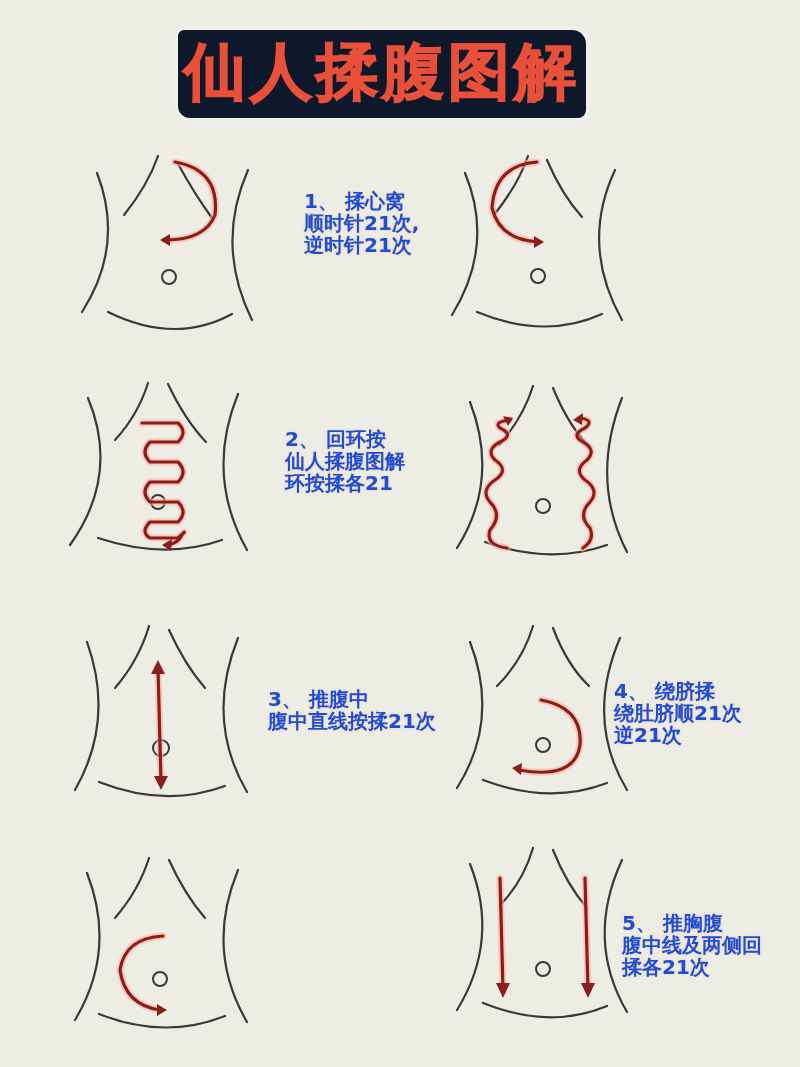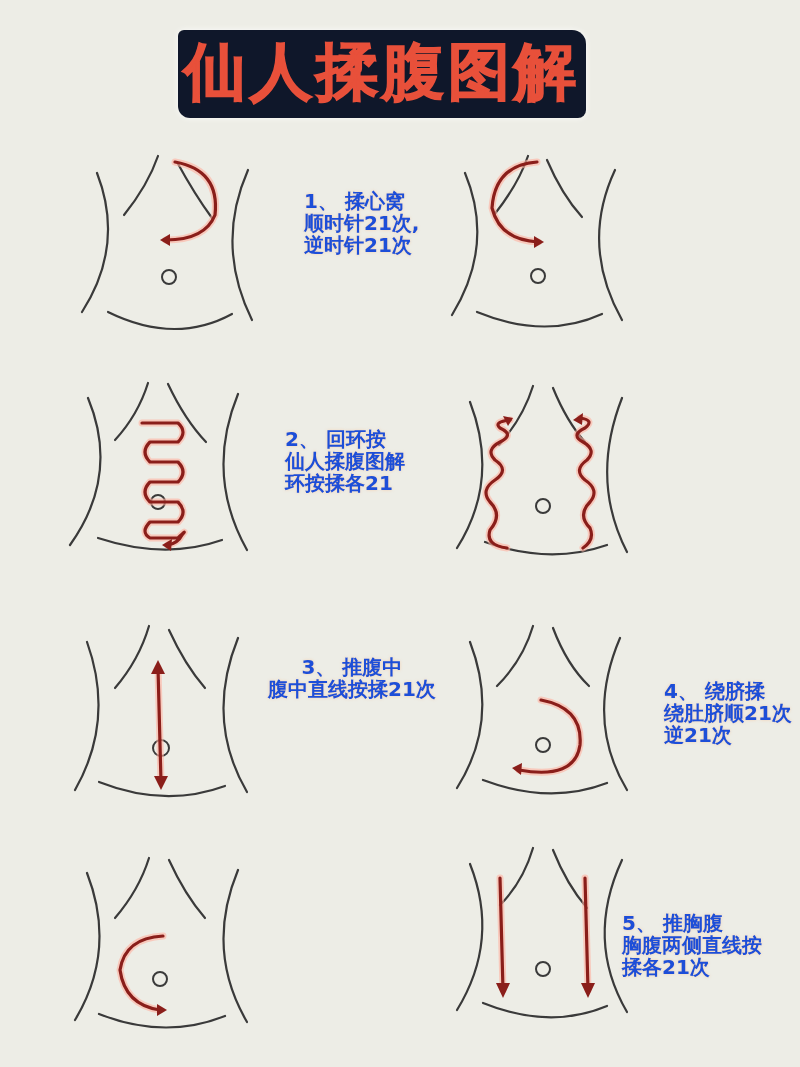--- a/index.html
+++ b/index.html
@@ -121,40 +121,40 @@
     <path class="line-body" d="M94,20 Q110,55 130,78"></path>
     <path class="line-body" d="M24,172 Q90,198 150,176"></path>
     <circle class="navel" cx="86" cy="138" r="8"></circle>
     <path class="glow" d="M83,58 L86,172"></path>
     <path class="arrow" d="M83,58 L86,172"></path>
     <polygon class="arrowhead" points="83,50 76,64 90,64"></polygon>
     <polygon class="arrowhead" points="86,180 79,166 93,166"></polygon>
   </svg>
 </div>
 
-<div class="step-text" style="left:268px; top:656px;text-align:center;">
+<div class="step-text" style="left:268px; top:688px;">
   <div><span>3、</span> <span>推腹中</span></div>
   <div>腹中直线按揉21次</div>
 </div>
 
 <div class="diagram" style="left:455px; top:610px; width:180px; height:210px;">
   <svg viewBox="0 0 180 210">
     <path class="line-body" d="M15,32 Q45,110 2,178"></path>
     <path class="line-body" d="M165,28 Q130,110 172,180"></path>
     <path class="line-body" d="M78,16 Q68,50 42,76"></path>
     <path class="line-body" d="M98,18 Q112,55 134,76"></path>
     <path class="line-body" d="M28,170 Q95,195 152,173"></path>
     <circle class="navel" cx="88" cy="135" r="7"></circle>
     <path class="glow" d="M86,90 Q128,98 125,135 Q120,170 64,160"></path>
     <path class="arrow" d="M86,90 Q128,98 125,135 Q120,170 64,160"></path>
     <polygon class="arrowhead" points="57,158 67,153 66,165"></polygon>
   </svg>
 </div>
 
-<div class="step-text" style="left:664px; top:680px;">
+<div class="step-text" style="left:614px; top:680px;">
   <div><span>4、</span> <span>绕脐揉</span></div>
   <div>绕肚脐顺21次</div>
   <div>逆21次</div>
 </div>
 
 <div class="diagram" style="left:75px; top:840px; width:180px; height:210px;">
   <svg viewBox="0 0 180 210">
     <path class="line-body" d="M12,33 Q42,110 0,180"></path>
     <path class="line-body" d="M163,30 Q130,110 172,182"></path>
     <path class="line-body" d="M74,18 Q64,50 40,78"></path>
@@ -179,15 +179,15 @@
     <path class="arrow" d="M45,38 L48,150"></path>
     <polygon class="arrowhead" points="48,158 41,143 55,143"></polygon>
     <path class="glow" d="M130,38 L133,150"></path>
     <path class="arrow" d="M130,38 L133,150"></path>
     <polygon class="arrowhead" points="133,158 126,143 140,143"></polygon>
   </svg>
 </div>
 
 <div class="step-text" style="left:622px; top:912px;">
   <div><span>5、</span> <span>推胸腹</span></div>
-  <div>胸腹两侧直线按</div>
+  <div>腹中线及两侧回</div>
   <div>揉各21次</div>
 </div>
 
 </body></html>

